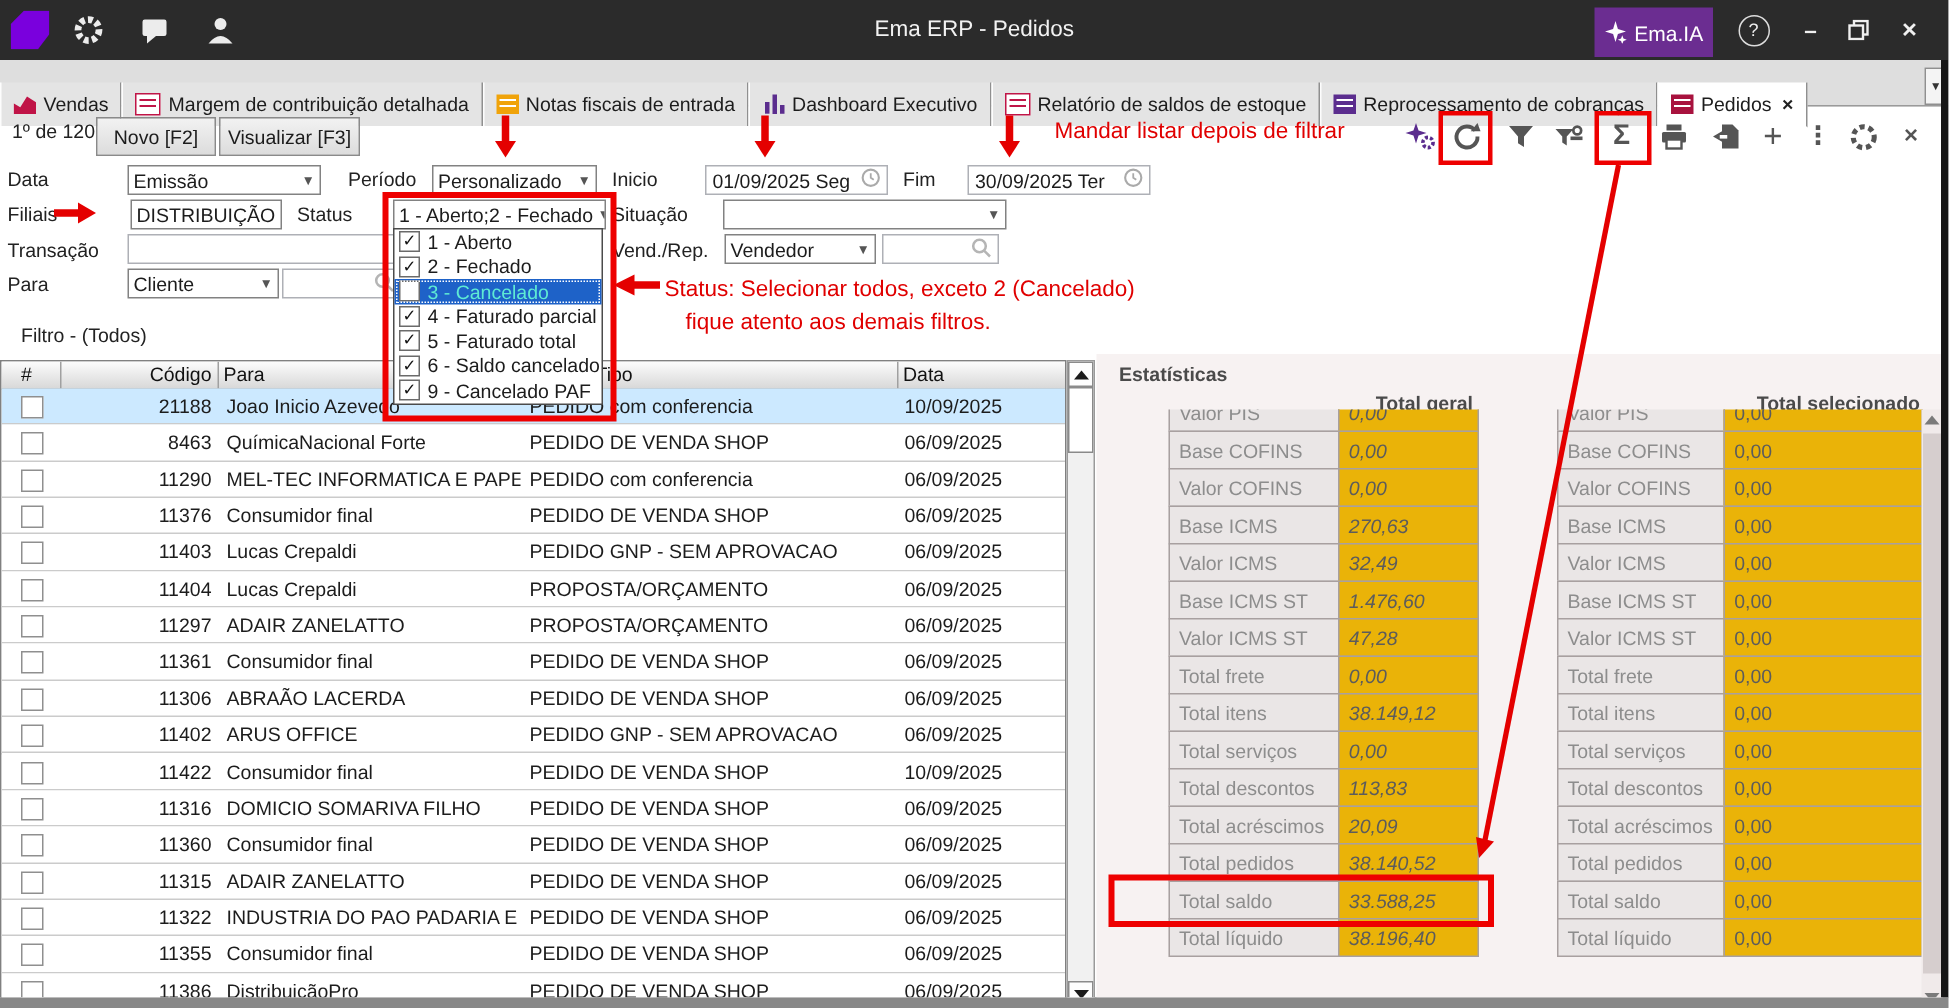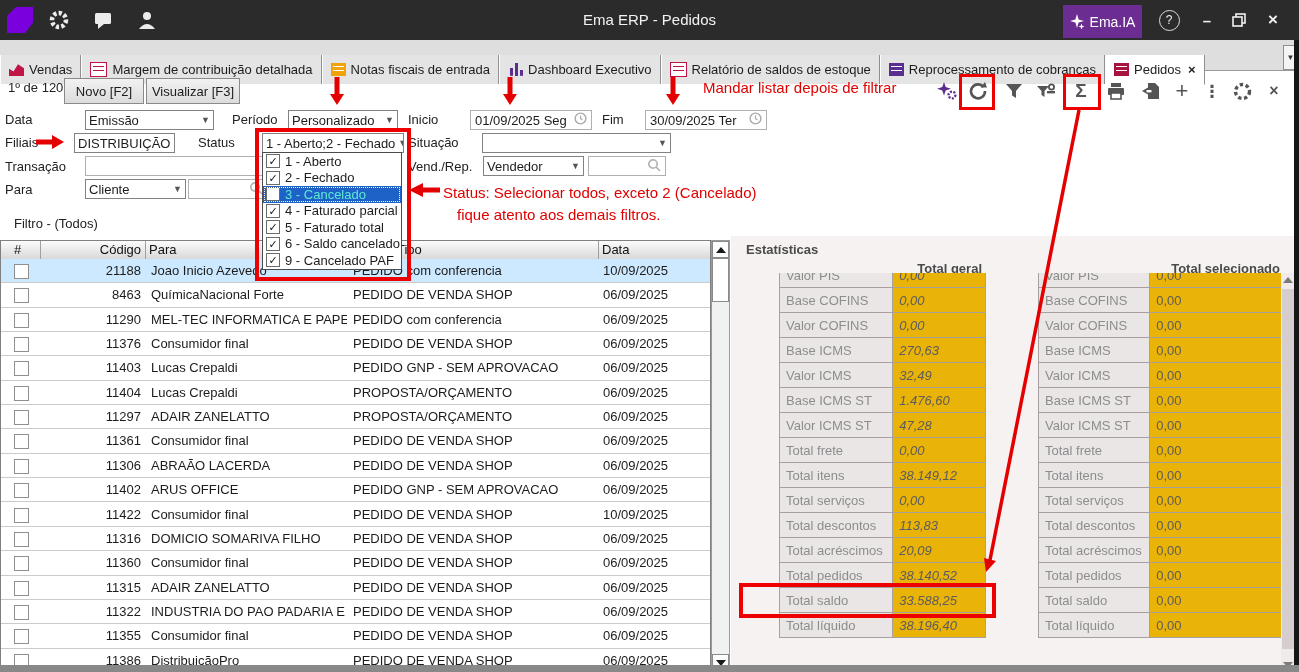--- a/index.html
+++ b/index.html
@@ -262,21 +262,21 @@
   <div class="abs flabel" style="left:602px;top:111px;">Fim</div>
   <div class="abs field" style="left:645px;top:110px;width:112px;">
     <span>30/09/2025 Ter</span>
     <span class="ric"><svg width="13" height="13" viewBox="0 0 13 13">
           <circle cx="6.5" cy="6.5" r="5.4" fill="none" stroke="#aaa" stroke-width="1.4"></circle>
           <path d="M6.5 3.5 v3 l2 1.4" fill="none" stroke="#aaa" stroke-width="1.2"></path>
         </svg></span>
     </div>
 
   <div class="abs flabel" style="left:5px;top:134px;">Filiais</div>
-  <div class="abs combo" style="left:74px;top:133px;width:93px;text-align:right;">
+  <div class="abs combo" style="left:87px;top:133px;width:93px;text-align:right;">
     <span>DISTRIBUIÇÃO</span>
       <span class="arr">▼</span>
     </div>
   <div class="abs flabel" style="left:198px;top:134px;">Status</div>
   <div class="abs combo" style="left:262px;top:133px;width:134px;">
     <span>1 - Aberto;2 - Fechado</span>
       <span class="arr">▼</span>
     </div>
   <div class="abs flabel" style="left:408px;top:134px;">Situação</div>
   <div class="abs combo" style="left:482px;top:133px;width:181px;">

